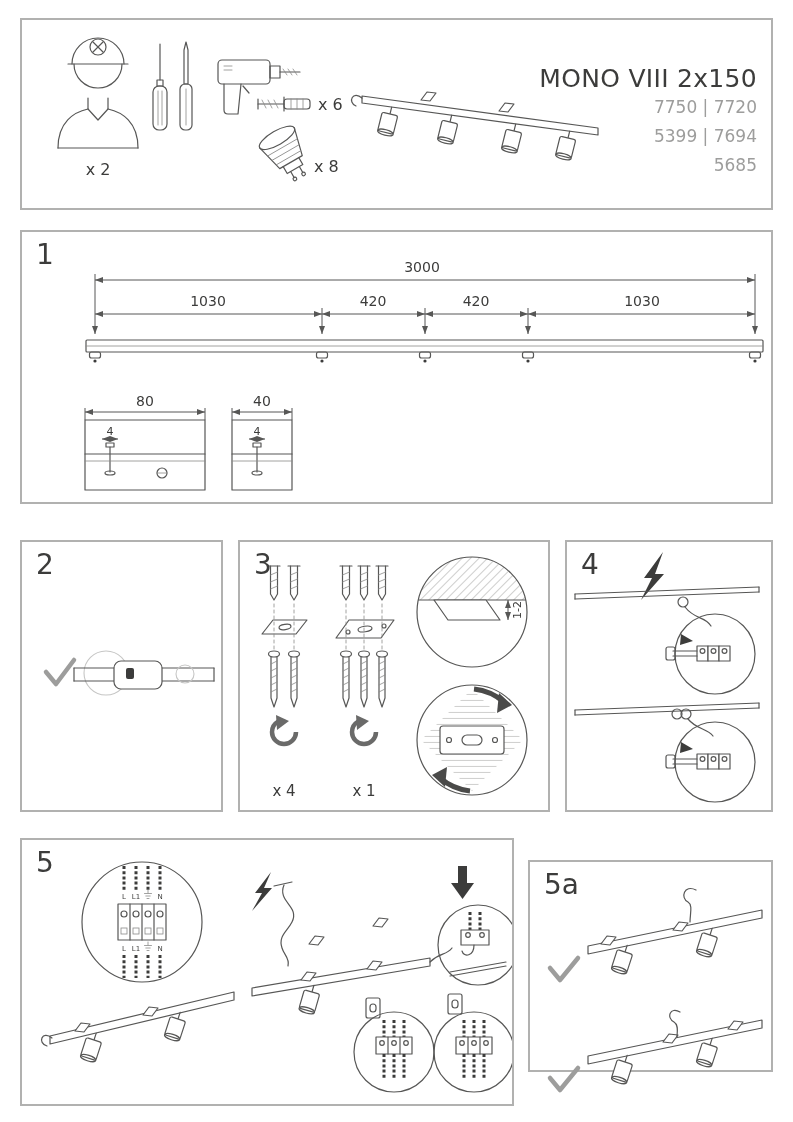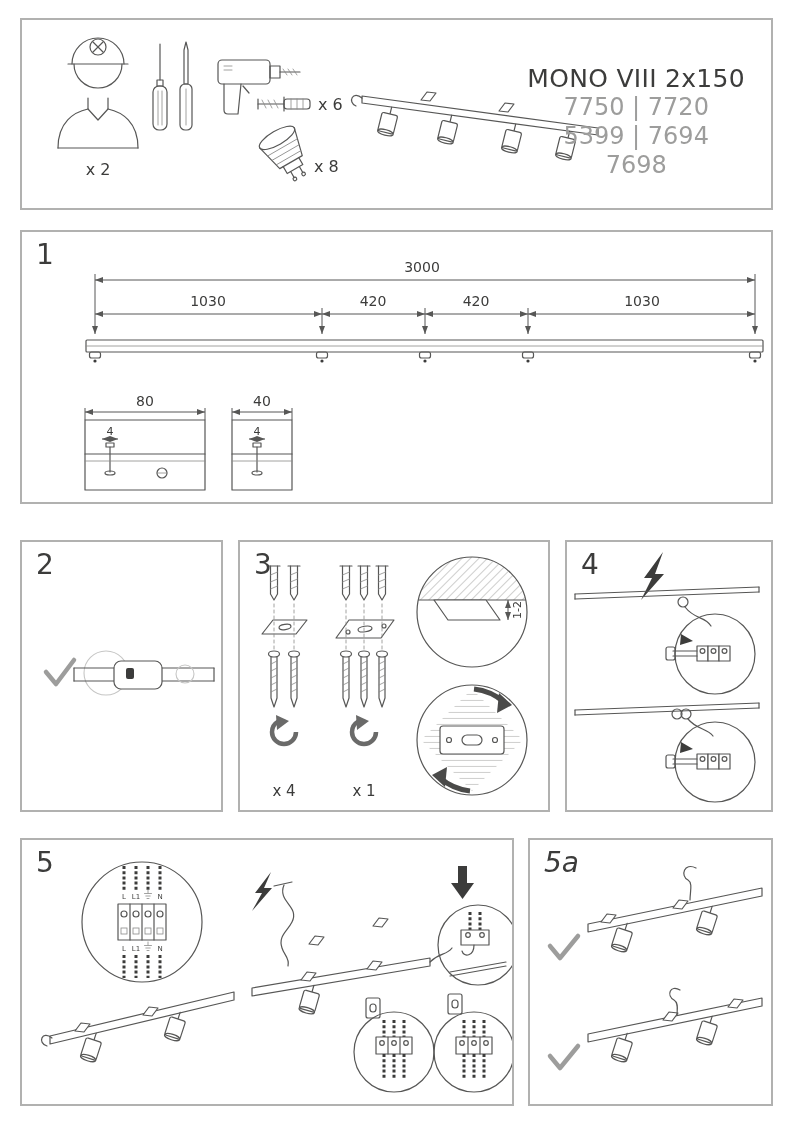--- a/index.html
+++ b/index.html
@@ -3,23 +3,23 @@
 <meta charset="utf-8">
 <style>
   html,body{margin:0;padding:0;}
   body{
     width:793px;height:1122px;position:relative;background:#ffffff;
     font-family:"DejaVu Sans","Liberation Sans",sans-serif;color:#3c3c3b;overflow:hidden;
   }
   .panel{position:absolute;border:2px solid #b1b1b0;background:#fff;box-sizing:border-box;}
   .panel > svg{position:absolute;left:0;top:0;display:block;}
   .step-label{position:absolute;left:14px;top:6px;font-size:28px;color:#3c3c3b;z-index:3;}
-  .title-block{position:absolute;top:44px;right:26px;text-align:center;z-index:3;}
+  .title-block{position:absolute;top:44px;right:14px;text-align:right;z-index:3;}
   .title{font-size:25px;color:#3c3c3b;letter-spacing:.3px;}
-  .model{font-size:24px;color:#9d9d9c;line-height:29px;}
+  .model{font-size:17px;color:#9d9d9c;line-height:29px;}
   svg text{font-family:"DejaVu Sans","Liberation Sans",sans-serif;fill:#3c3c3b;}
   .ln{stroke:#575756;stroke-width:1.2;fill:none;stroke-linecap:round;stroke-linejoin:round;}
   .lnthin{stroke:#8a8a89;stroke-width:.8;fill:none;stroke-linecap:round;}
   .faint{stroke:#c6c6c5;stroke-width:1.1;fill:none;}
   .dark{fill:#3c3c3b;stroke:none;}
   .dim{stroke:#575756;stroke-width:1;fill:none;}
   .dimtext{font-size:14px;fill:#3c3c3b;}
   .qty{font-size:16px;fill:#3c3c3b;}
   .tinytext{font-size:7px;fill:#3c3c3b;}
   .check{stroke:#9d9d9c;stroke-width:4.5;fill:none;stroke-linecap:round;stroke-linejoin:round;}
@@ -144,21 +144,21 @@
       <use href="#spotHead" transform="translate(368,94) rotate(14)"></use>
       <use href="#spotHead" transform="translate(428,102) rotate(14)"></use>
       <use href="#spotHead" transform="translate(492,111) rotate(14)"></use>
       <use href="#spotHead" transform="translate(546,118) rotate(14)"></use>
     </g>
   </svg>
   <div class="title-block">
     <div class="title">MONO VIII 2x150</div>
     <div class="model">7750 | 7720</div>
     <div class="model">5399 | 7694</div>
-    <div class="model">7698</div>
+    <div class="model">5685</div>
   </div>
 </div>
 
 <div class="panel" style="left:20px;top:230px;width:753px;height:274px;">
   <div class="step-label">1</div>
   <svg width="749" height="270" viewBox="0 0 749 270">
     <text class="dimtext" x="400" y="40" text-anchor="middle">3000</text>
     <line class="dim" x1="73" y1="48" x2="733" y2="48" marker-start="url(#aR)" marker-end="url(#aF)"></line>
     <text class="dimtext" x="186" y="74" text-anchor="middle">1030</text>
     <text class="dimtext" x="351" y="74" text-anchor="middle">420</text>
@@ -476,21 +476,21 @@
         <circle class="ln" cx="464" cy="203" r="2.3"></circle>
       <g class="wire">
           <line x1="442" y1="214" x2="442" y2="240"></line>
           <line x1="452" y1="214" x2="452" y2="240"></line>
           <line x1="462" y1="214" x2="462" y2="240"></line>
         </g>
     </g>
   </svg>
 </div>
 
-<div class="panel" style="left:528px;top:838px;width:245px;height:268px;font-style:italic;">
+<div class="panel" style="left:528px;top:860px;width:245px;height:212px;">
   <div class="step-label">5a</div>
   <svg width="241" height="264" viewBox="0 0 241 264">
     <path class="check" d="M20,106 L30,118 L48,96"></path>
     <g class="ln">
       <path d="M58,84 L232,48 L232,56 L58,92 Z"></path>
       <use href="#clipTab" transform="translate(78,78)"></use>
       <use href="#clipTab" transform="translate(150,64)"></use>
       <path d="M166,28 C154,22 150,36 158,40 C163,43 160,52 160,60"></path>
       <use href="#spotHead" transform="translate(95,90) rotate(18)"></use>
       <use href="#spotHead" transform="translate(180,73) rotate(18)"></use>

